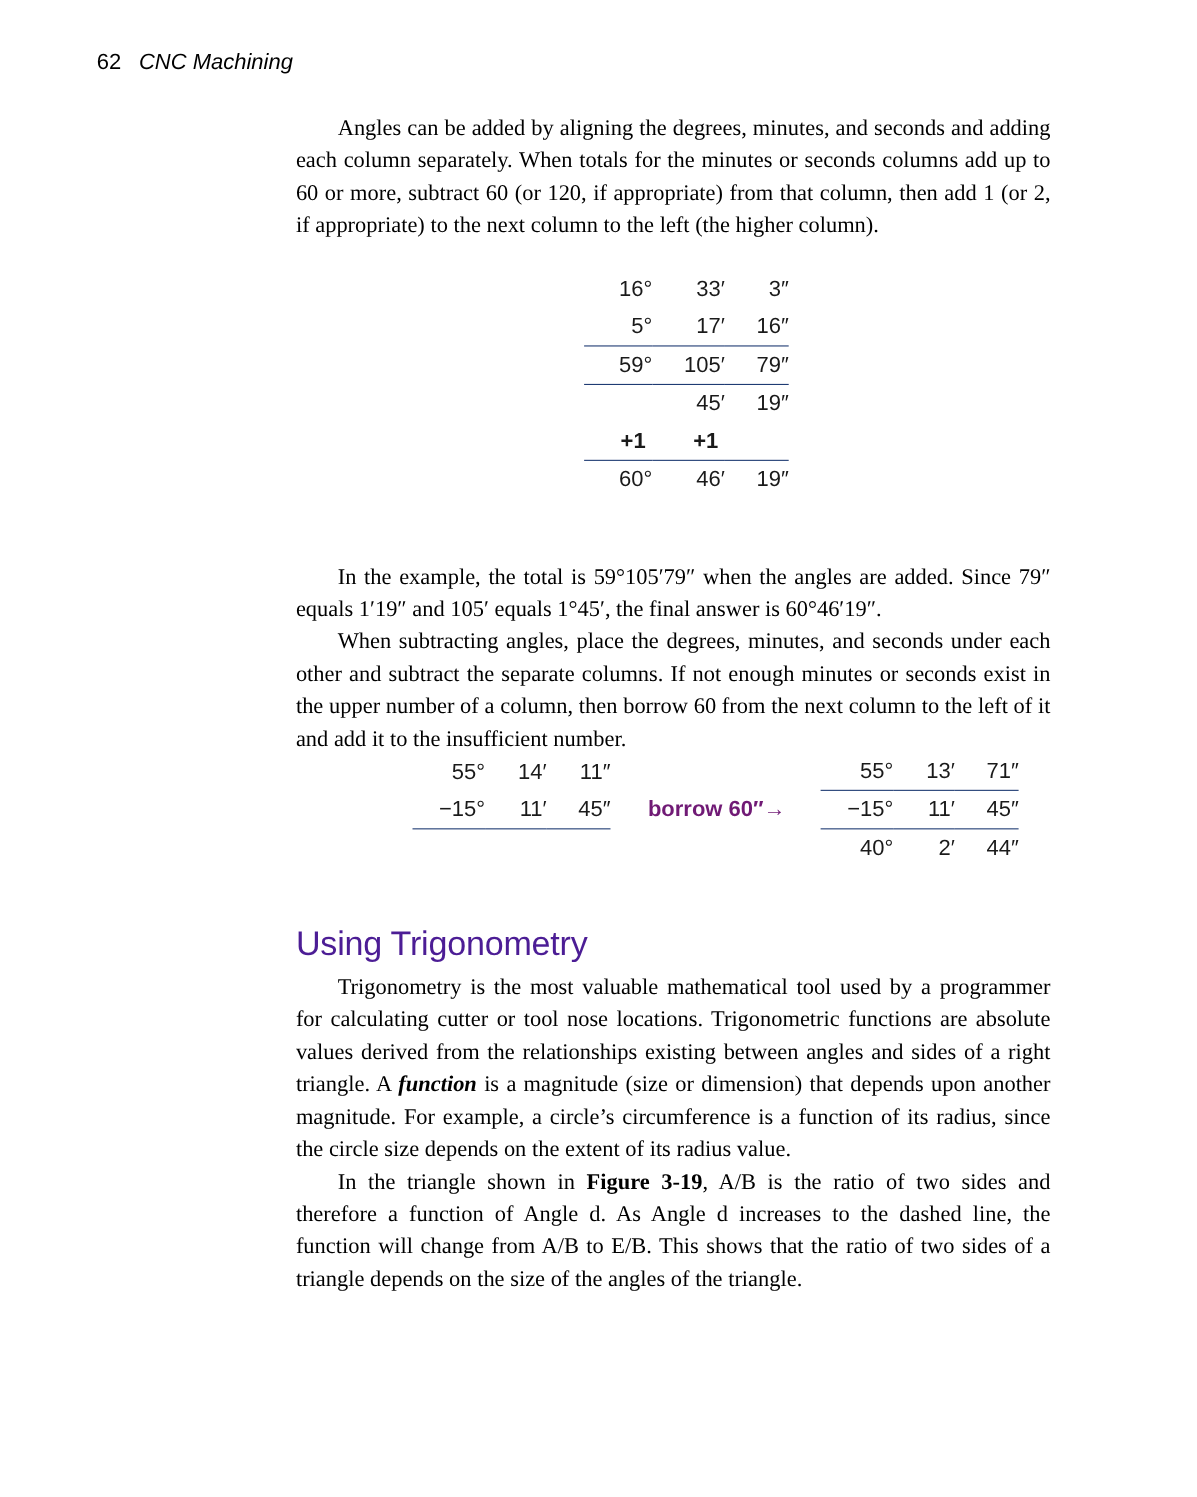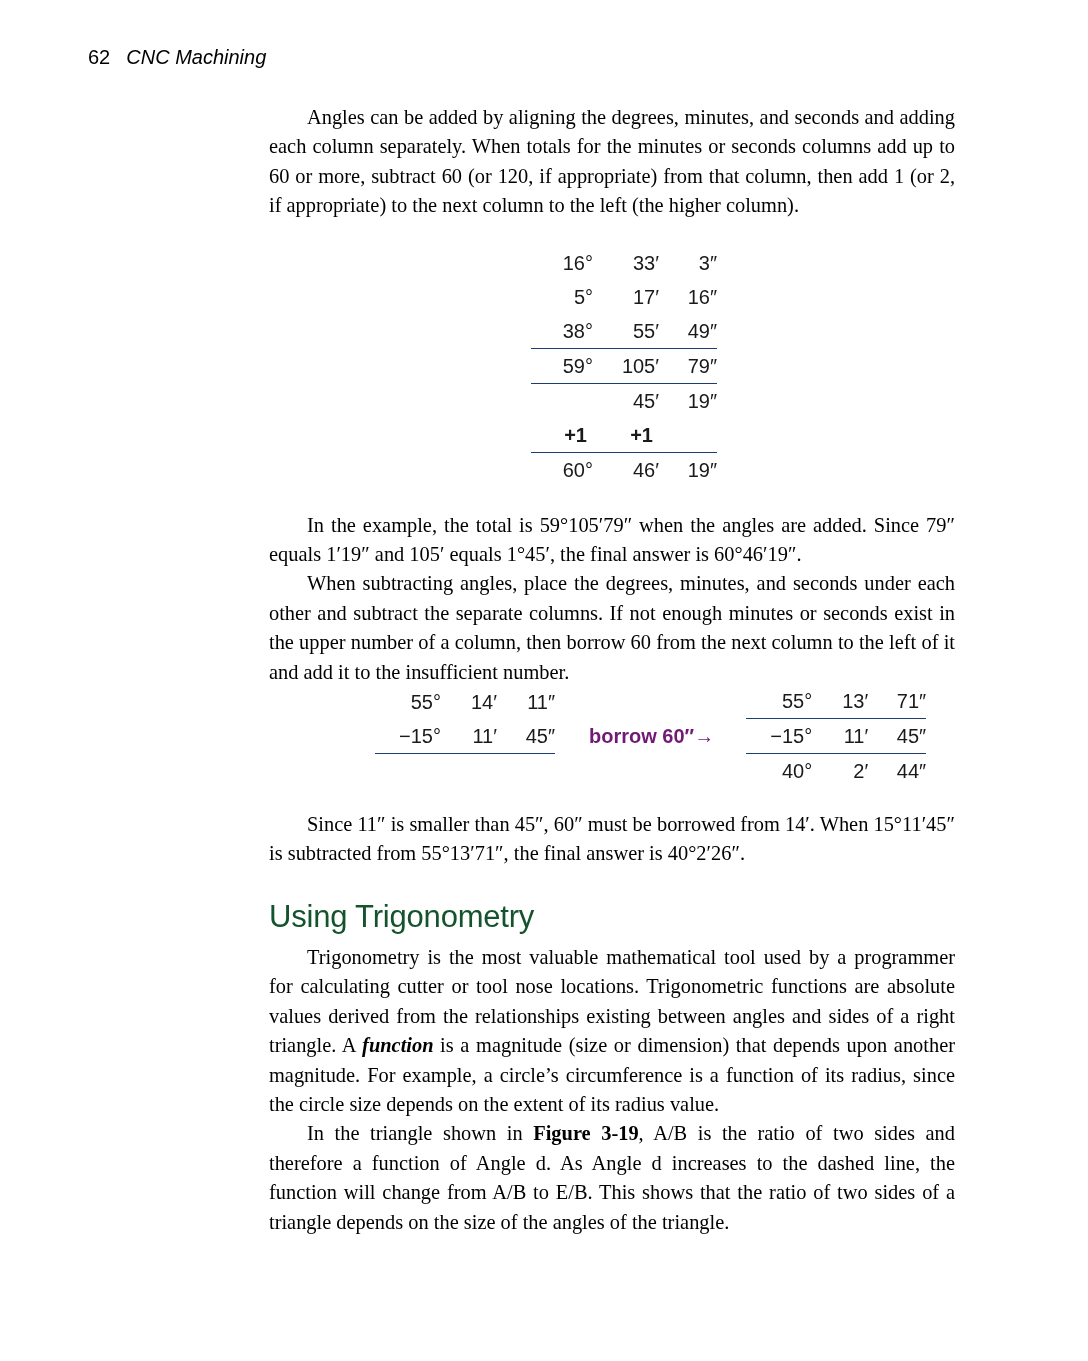--- a/index.html
+++ b/index.html
@@ -57,21 +57,21 @@
   p.body-par i.bi { font-weight: bold; font-style: italic; }
 
   
   h2.section-heading {
     margin: 0;
     font-family: "Liberation Sans", sans-serif;
     font-weight: normal;
     font-size: 31px;
     line-height: 36px;
     letter-spacing: -0.2px;
-    color: #14532d;
+    color: #4c1d95;
   }
 
   
   .calc-block {
     position: absolute;
     font-family: "Liberation Sans", sans-serif;
     font-size: 20px;
     color: #1a1a1a;
   }
   table.calc {
@@ -157,21 +157,20 @@
   <p class="body-par">Angles can be added by aligning the degrees, minutes, and seconds and adding each column separately. When totals for the minutes or seconds columns add up to 60 or more, subtract 60 (or 120, if appropriate) from that column, then add 1 (or 2, if appropriate) to the next column to the left (the higher column).</p>
 
   <div style="height:290px"></div>
 
   <p class="body-par">In the example, the total is 59°105′79″ when the angles are added. Since 79″ equals 1′19″ and 105′ equals 1°45′, the final answer is 60°46′19″.</p>
 
   <p class="body-par">When subtracting angles, place the degrees, minutes, and seconds under each other and subtract the separate columns. If not enough minutes or seconds exist in the upper number of a column, then borrow 60 from the next column to the left of it and add it to the insufficient number.</p>
 
   <div style="height:123px"></div>
 
-  <p class="body-par">Since 11″ is smaller than 45″, 60″ must be borrowed from 14′. When 15°11′45″ is subtracted from 55°13′71″, the final answer is 40°2′26″.</p>
 
   <div class="spacer-30"></div>
 
   <h2 class="section-heading">Using Trigonometry</h2>
 
   <div class="spacer-8"></div>
 
   <p class="body-par"><span>Trigonometry is the most valuable mathematical tool used by a programmer for calculating cutter or tool nose locations. Trigonometric functions are absolute values derived from the relationships existing between angles and sides of a right triangle. A </span><i class="bi">function</i><span> is a magnitude (size or dimension) that depends upon another magnitude. For example, a circle’s circumference is a function of its radius, since the circle size depends on the extent of its radius value.</span></p>
 
   <p class="body-par"><span>In the triangle shown in </span><b>Figure 3-19</b><span>, A/B is the ratio of two sides and therefore a function of Angle d. As Angle d increases to the dashed line, the function will change from A/B to E/B. This shows that the ratio of two sides of a triangle depends on the size of the angles of the triangle.</span></p>
@@ -184,25 +183,20 @@
       <tr>
         <td class="deg">16°</td>
         <td class="min">33′</td>
         <td class="sec">3″</td>
       </tr>
       <tr>
         <td class="deg">5°</td>
         <td class="min">17′</td>
         <td class="sec">16″</td>
       </tr>
-      <tr>
-        <td class="deg">38°</td>
-        <td class="min">55′</td>
-        <td class="sec">49″</td>
-      </tr>
       <tr class="ruled">
         <td class="deg">59°</td>
         <td class="min">105′</td>
         <td class="sec">79″</td>
       </tr>
       <tr class="ruled">
         <td class="deg"></td>
         <td class="min">45′</td>
         <td class="sec">19″</td>
       </tr>

